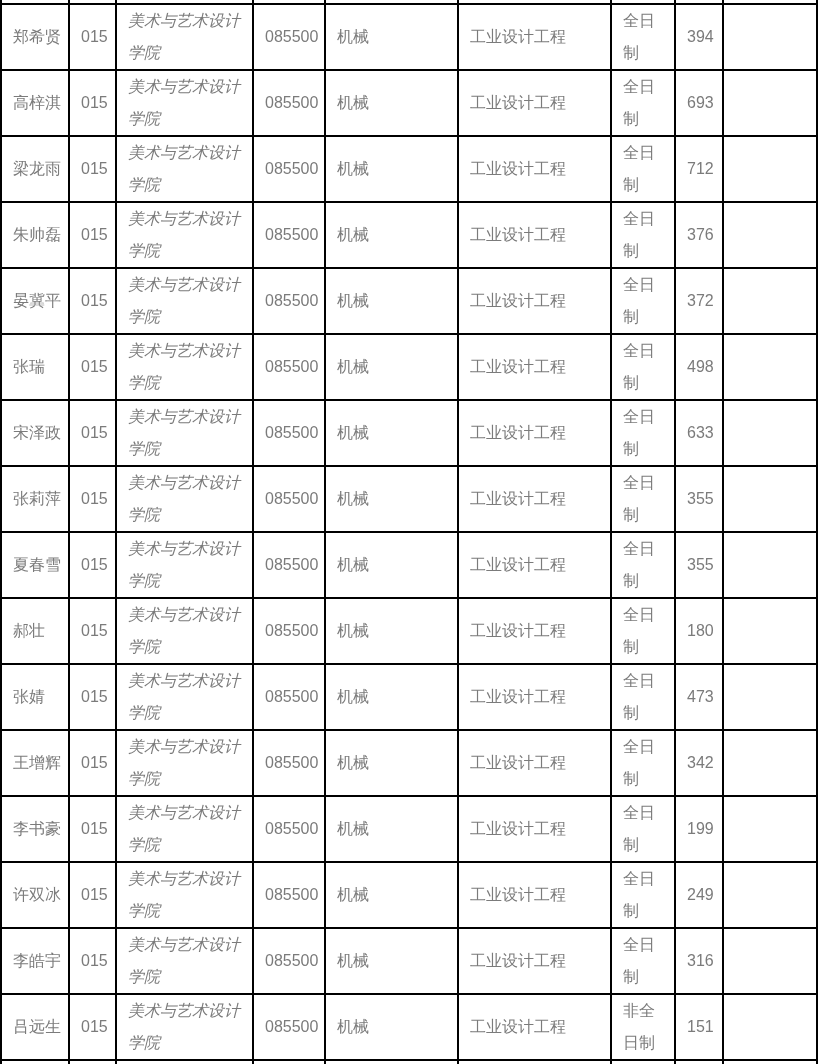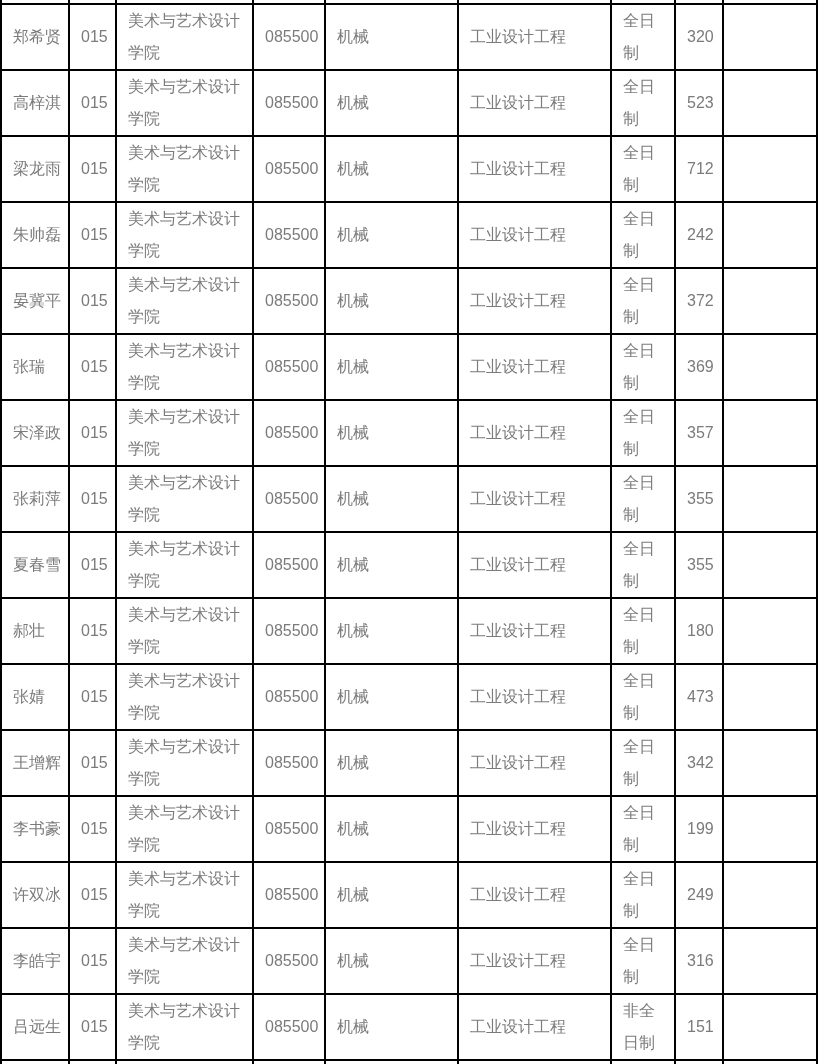--- a/index.html
+++ b/index.html
@@ -32,21 +32,21 @@
     color: #7b7b7b;
     font-size: 16px;
     line-height: 32px;
     padding: 0 6px 0 11px;
     vertical-align: middle;
     text-align: left;
     word-break: break-all;
     overflow: hidden;
   }
   td.col-name   { padding-right: 15px; }  
-  td.col-school { padding-right: 18px; }  
+  td.col-school { padding-right: 18px; font-style: italic; }  
   td.col-dept, td.col-majorcode, td.col-score {
     word-break: normal;
     white-space: nowrap;
   }
 </style>
 </head>
 <body>
 
 <div class="page">
   <table class="grid">
@@ -74,32 +74,32 @@
         <td class="col-extra"></td>
       </tr>
       <tr>
     <td class="col-name">郑希贤</td>
     <td class="col-dept">015</td>
     <td class="col-school">美术与艺术设计学院</td>
     <td class="col-majorcode">085500</td>
     <td class="col-major">机械</td>
     <td class="col-program">工业设计工程</td>
     <td class="col-mode">全日制</td>
-    <td class="col-score">320</td>
+    <td class="col-score">394</td>
     <td class="col-extra"></td>
   </tr>
         <tr>
     <td class="col-name">高梓淇</td>
     <td class="col-dept">015</td>
     <td class="col-school">美术与艺术设计学院</td>
     <td class="col-majorcode">085500</td>
     <td class="col-major">机械</td>
     <td class="col-program">工业设计工程</td>
     <td class="col-mode">全日制</td>
-    <td class="col-score">523</td>
+    <td class="col-score">693</td>
     <td class="col-extra"></td>
   </tr>
         <tr>
     <td class="col-name">梁龙雨</td>
     <td class="col-dept">015</td>
     <td class="col-school">美术与艺术设计学院</td>
     <td class="col-majorcode">085500</td>
     <td class="col-major">机械</td>
     <td class="col-program">工业设计工程</td>
     <td class="col-mode">全日制</td>
@@ -107,21 +107,21 @@
     <td class="col-extra"></td>
   </tr>
         <tr>
     <td class="col-name">朱帅磊</td>
     <td class="col-dept">015</td>
     <td class="col-school">美术与艺术设计学院</td>
     <td class="col-majorcode">085500</td>
     <td class="col-major">机械</td>
     <td class="col-program">工业设计工程</td>
     <td class="col-mode">全日制</td>
-    <td class="col-score">242</td>
+    <td class="col-score">376</td>
     <td class="col-extra"></td>
   </tr>
         <tr>
     <td class="col-name">晏冀平</td>
     <td class="col-dept">015</td>
     <td class="col-school">美术与艺术设计学院</td>
     <td class="col-majorcode">085500</td>
     <td class="col-major">机械</td>
     <td class="col-program">工业设计工程</td>
     <td class="col-mode">全日制</td>
@@ -129,32 +129,32 @@
     <td class="col-extra"></td>
   </tr>
         <tr>
     <td class="col-name">张瑞</td>
     <td class="col-dept">015</td>
     <td class="col-school">美术与艺术设计学院</td>
     <td class="col-majorcode">085500</td>
     <td class="col-major">机械</td>
     <td class="col-program">工业设计工程</td>
     <td class="col-mode">全日制</td>
-    <td class="col-score">369</td>
+    <td class="col-score">498</td>
     <td class="col-extra"></td>
   </tr>
         <tr>
     <td class="col-name">宋泽政</td>
     <td class="col-dept">015</td>
     <td class="col-school">美术与艺术设计学院</td>
     <td class="col-majorcode">085500</td>
     <td class="col-major">机械</td>
     <td class="col-program">工业设计工程</td>
     <td class="col-mode">全日制</td>
-    <td class="col-score">357</td>
+    <td class="col-score">633</td>
     <td class="col-extra"></td>
   </tr>
         <tr>
     <td class="col-name">张莉萍</td>
     <td class="col-dept">015</td>
     <td class="col-school">美术与艺术设计学院</td>
     <td class="col-majorcode">085500</td>
     <td class="col-major">机械</td>
     <td class="col-program">工业设计工程</td>
     <td class="col-mode">全日制</td>

